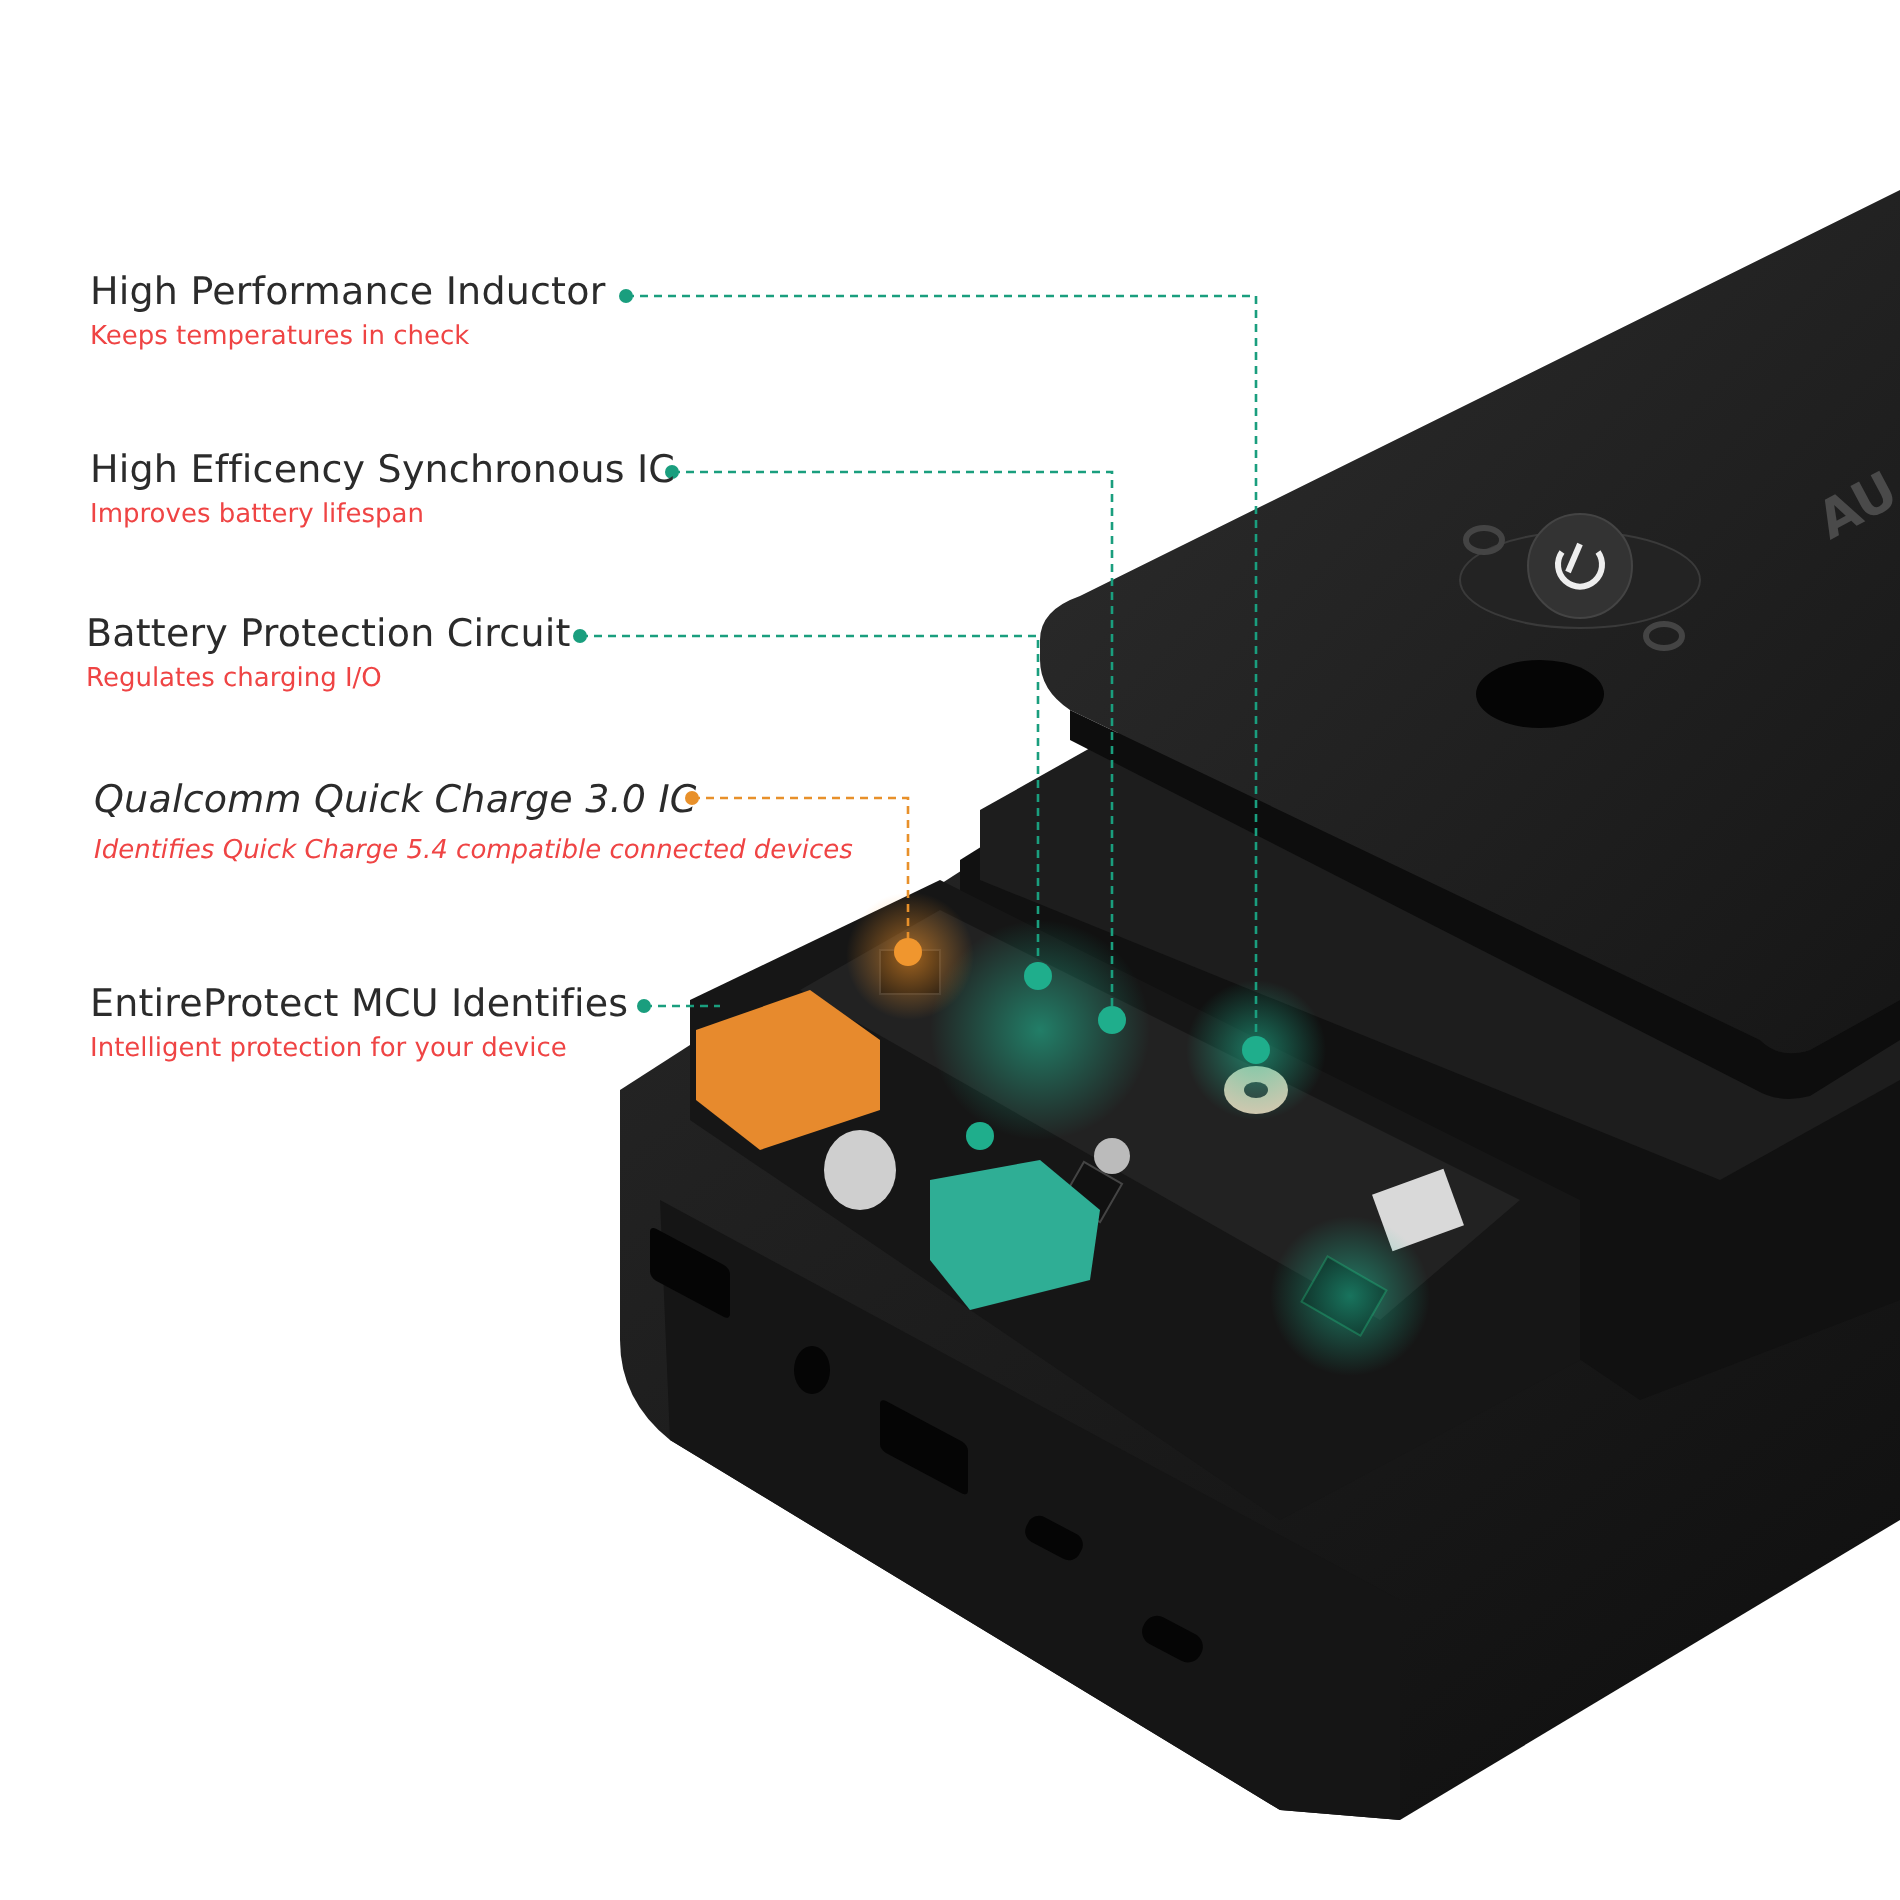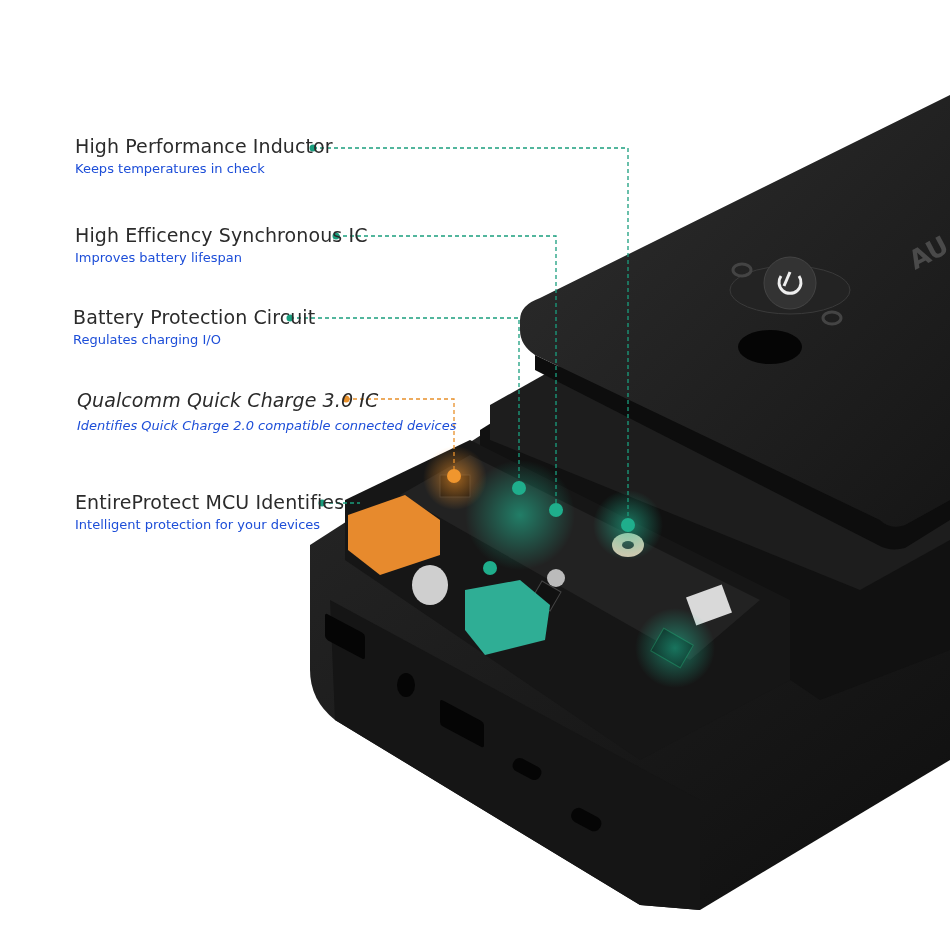--- a/index.html
+++ b/index.html
@@ -1,20 +1,20 @@
 <!DOCTYPE html>
 <html><head>
 <meta charset="utf-8">
 <style>
   html, body { margin:0; padding:0; background:#ffffff; }
   body { width:950px; height:950px; position:relative; overflow:hidden; font-family:"DejaVu Sans", sans-serif; }
   .stage { position:absolute; left:0; top:0; width:950px; height:950px; }
-  .label { position:absolute;margin-left:30px; }
+  .label { position:absolute; }
   .label .title { font-size:19px; color:#2b2b2b; white-space:nowrap; letter-spacing:0.1px; }
-  .label .sub { font-size:13px; color:#1d4ed8; white-space:nowrap; margin-top:4px; }
+  .label .sub { font-size:13px; color:#ef4444; white-space:nowrap; margin-top:4px; }
   svg { position:absolute; left:0; top:0; }
 </style>
 </head>
 <body>
 
 <div class="stage">
 
   <svg width="950" height="950" viewBox="0 0 950 950">
     <defs>
       <linearGradient id="lid" x1="0" y1="0" x2="1" y2="1">
@@ -109,19 +109,19 @@
   <div class="label" style="left:43px; top:306px;">
     <div class="title">Battery Protection Circuit</div>
     <div class="sub">Regulates charging I/O</div>
   </div>
   <div class="label" style="left:45px; top:224px;">
     <div class="title">High Efficency Synchronous IC</div>
     <div class="sub">Improves battery lifespan</div>
   </div>
   <div class="label" style="left:47px; top:389px;font-style:italic;">
     <div class="title">Qualcomm Quick Charge 3.0 IC</div>
-    <div class="sub" style="margin-top:7px;">Identifies Quick Charge 2.0 compatible connected devices</div>
+    <div class="sub" style="margin-top:7px;">Identifies Quick Charge 5.4 compatible connected devices</div>
   </div>
   <div class="label" style="left:45px; top:491px;">
     <div class="title">EntireProtect MCU Identifies</div>
-    <div class="sub">Intelligent protection for your devices</div>
+    <div class="sub">Intelligent protection for your device</div>
   </div>
 </div>
 
 </body></html>

